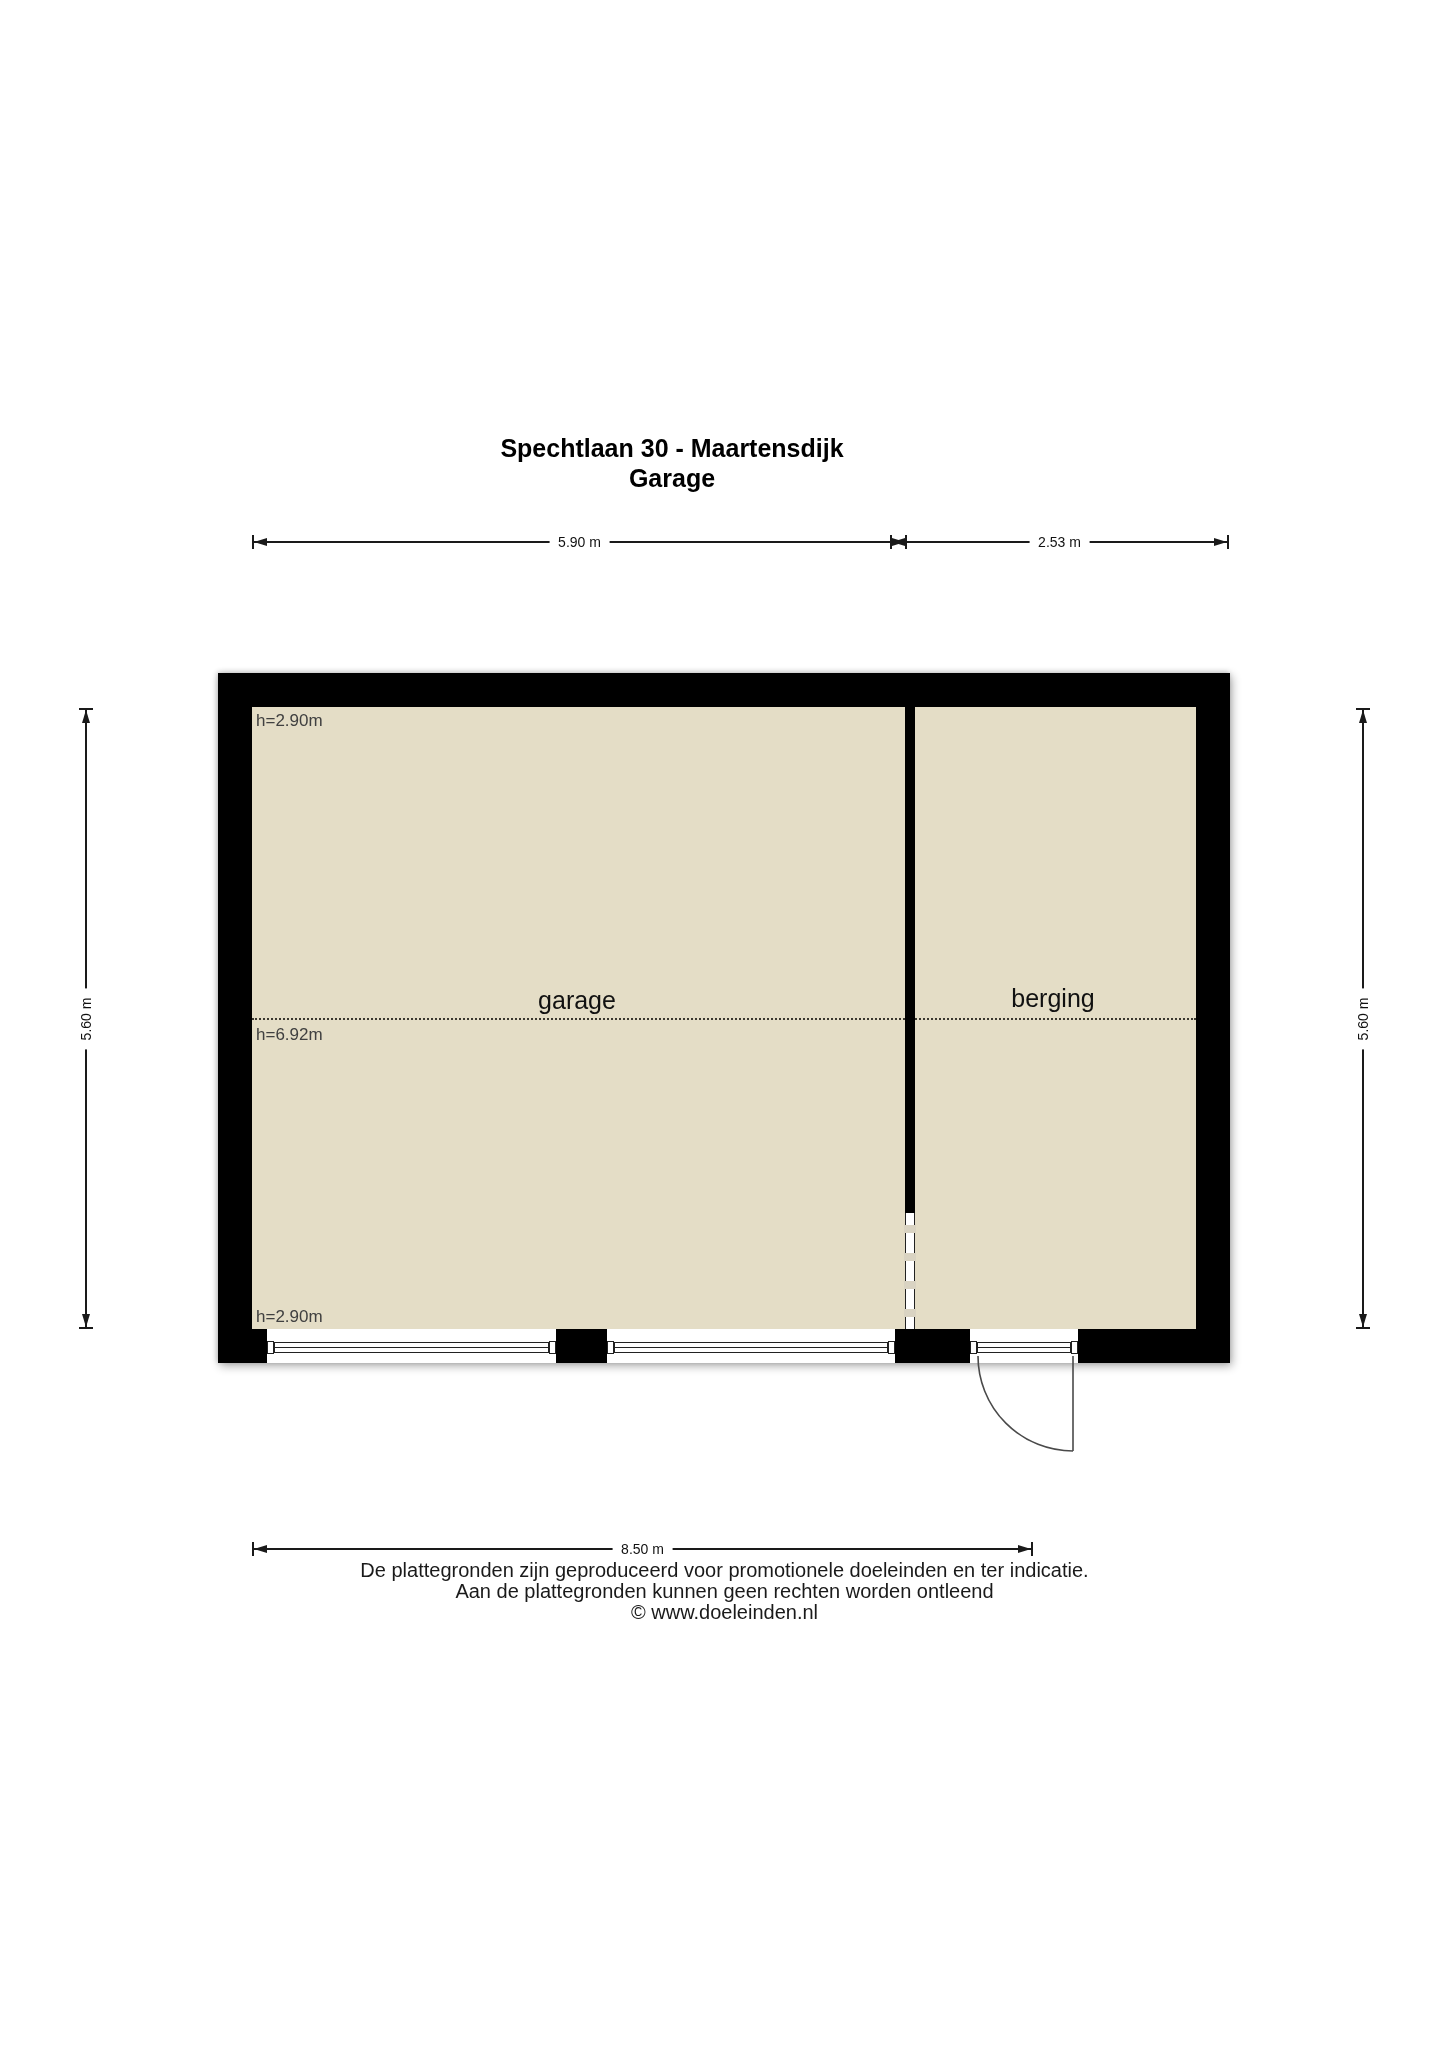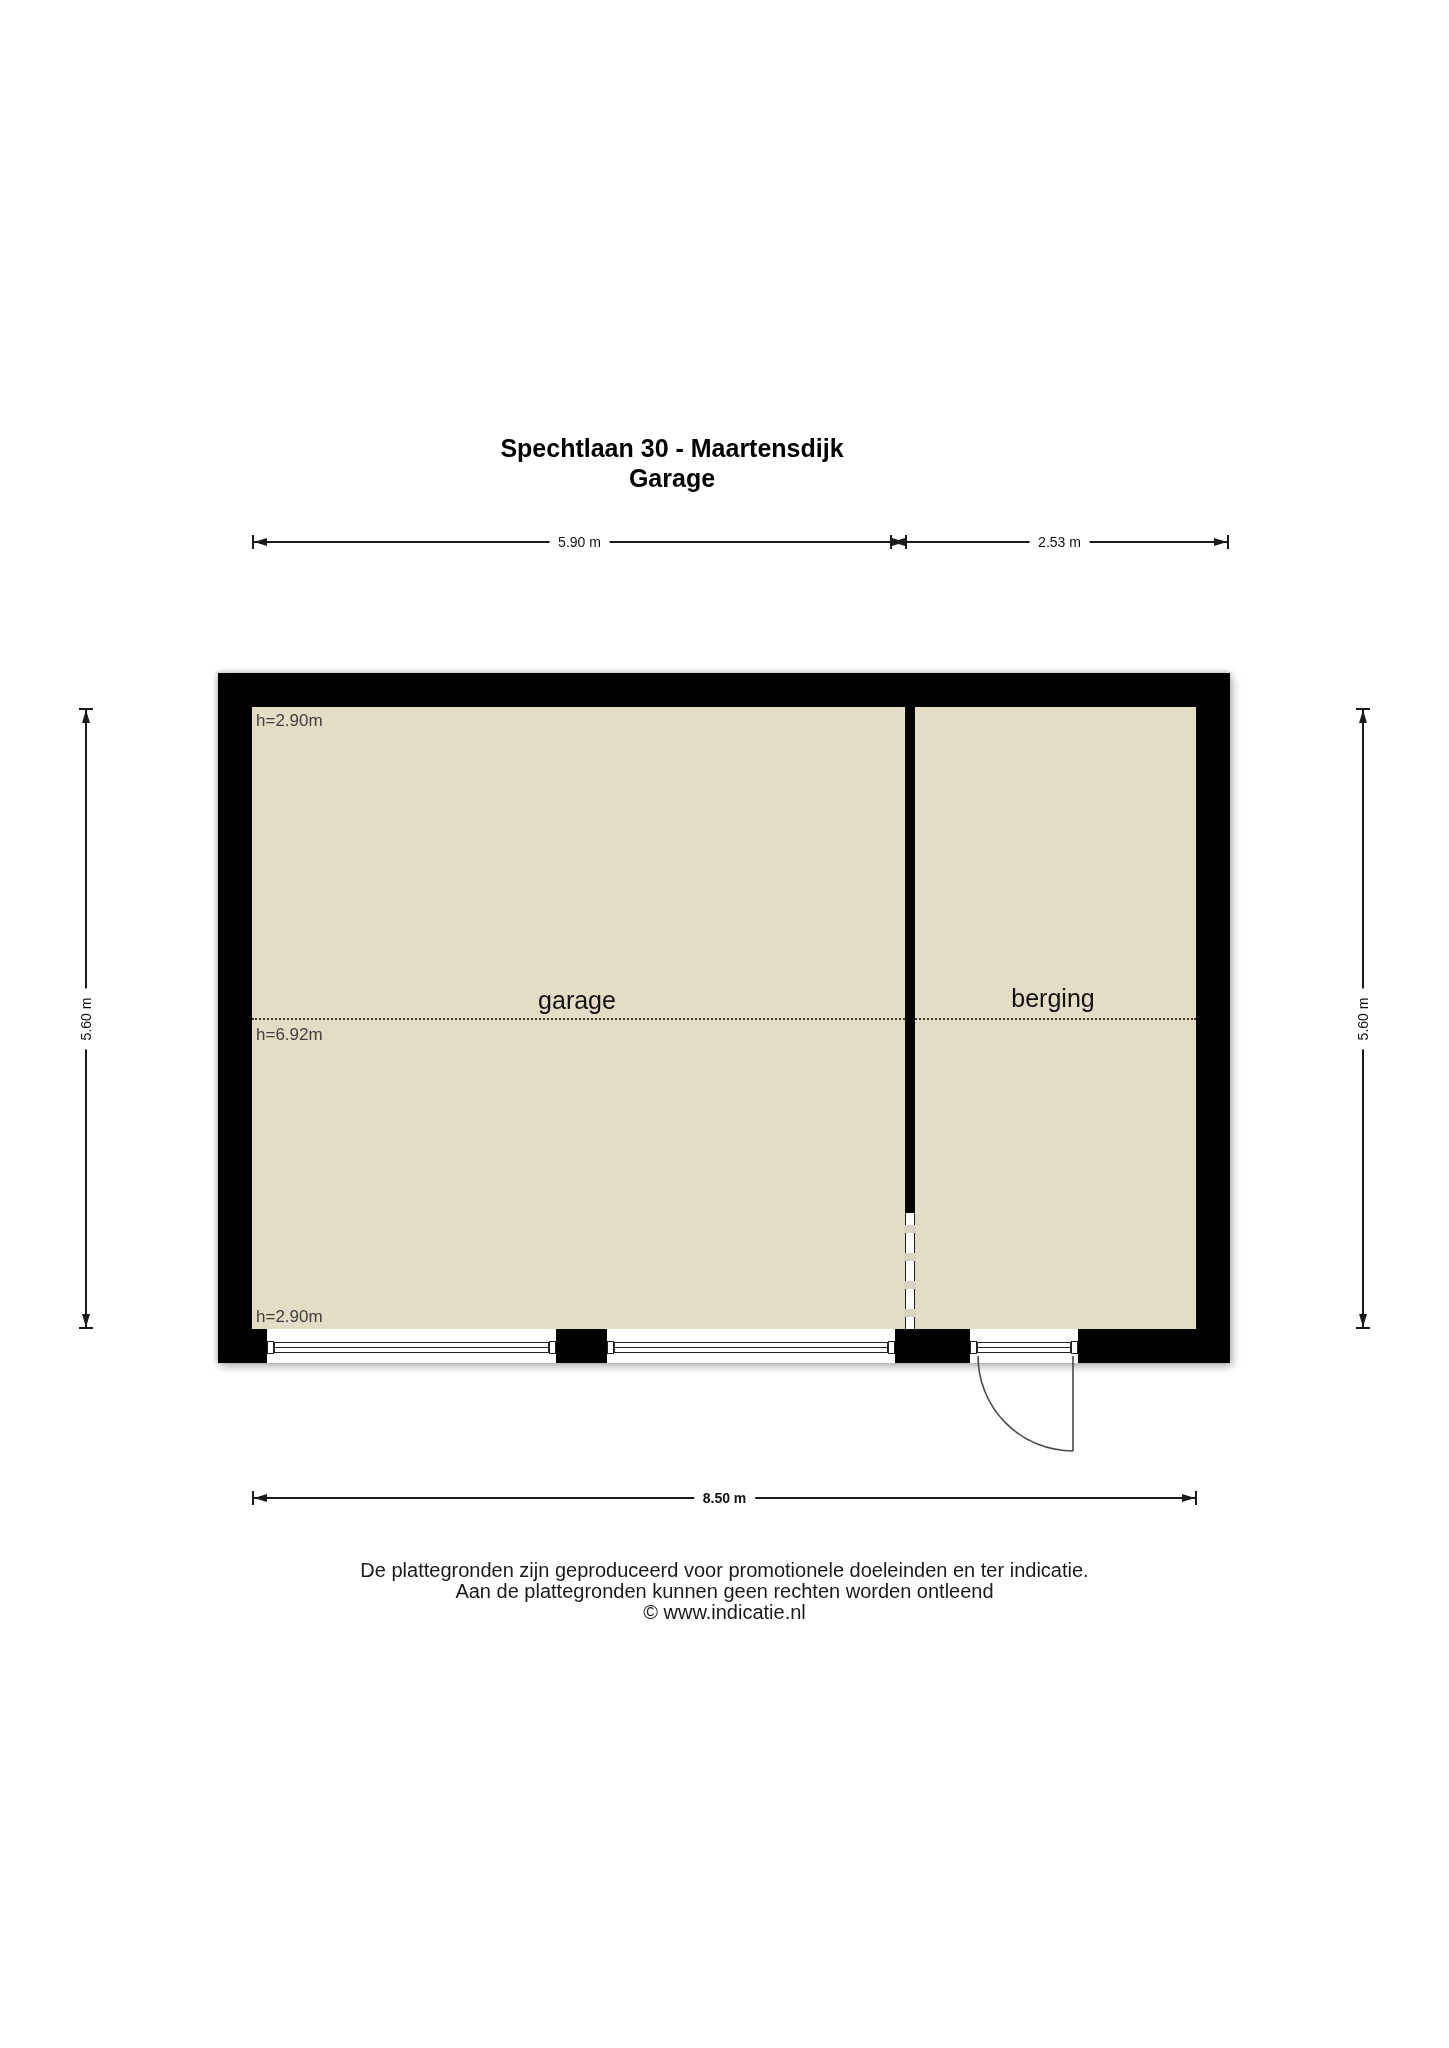--- a/index.html
+++ b/index.html
@@ -89,21 +89,21 @@
 
   <div class="dim dim-v" style="left:1356px;top:708px;height:621px;">
     <div class="dline"></div>
     <div class="tbar tb-t"></div>
     <div class="tbar tb-b"></div>
     <div class="ah ah-t"></div>
     <div class="ah ah-b"></div>
     <div class="dlabel">5.60 m</div>
   </div>
 
-  <div class="dim dim-h" style="left:252px;top:1491px;width:945px;font-weight:bold;">
+  <div class="dim dim-h" style="left:252px;top:1542px;width:781px;">
     <div class="dline"></div>
     <div class="tbar tb-l"></div>
     <div class="tbar tb-r"></div>
     <div class="ah ah-l"></div>
     <div class="ah ah-r"></div>
     <div class="dlabel">8.50 m</div>
   </div>
 
   <div class="plan-outer">
     <div class="floor"></div>
@@ -151,16 +151,16 @@
   <div class="room-label" style="left:577px;top:986px;">garage</div>
   <div class="room-label" style="left:1053px;top:984px;">berging</div>
 
   <div class="hlabel" style="left:256px;top:711px;">h=2.90m</div>
   <div class="hlabel" style="left:256px;top:1025px;">h=6.92m</div>
   <div class="hlabel" style="left:256px;top:1307px;">h=2.90m</div>
 
   <div class="footer">
     <div>De plattegronden zijn geproduceerd voor promotionele doeleinden en ter indicatie.</div>
     <div>Aan de plattegronden kunnen geen rechten worden ontleend</div>
-    <div>© www.indicatie.nl</div>
+    <div>© www.doeleinden.nl</div>
   </div>
 
 </div>
 
 </body></html>

